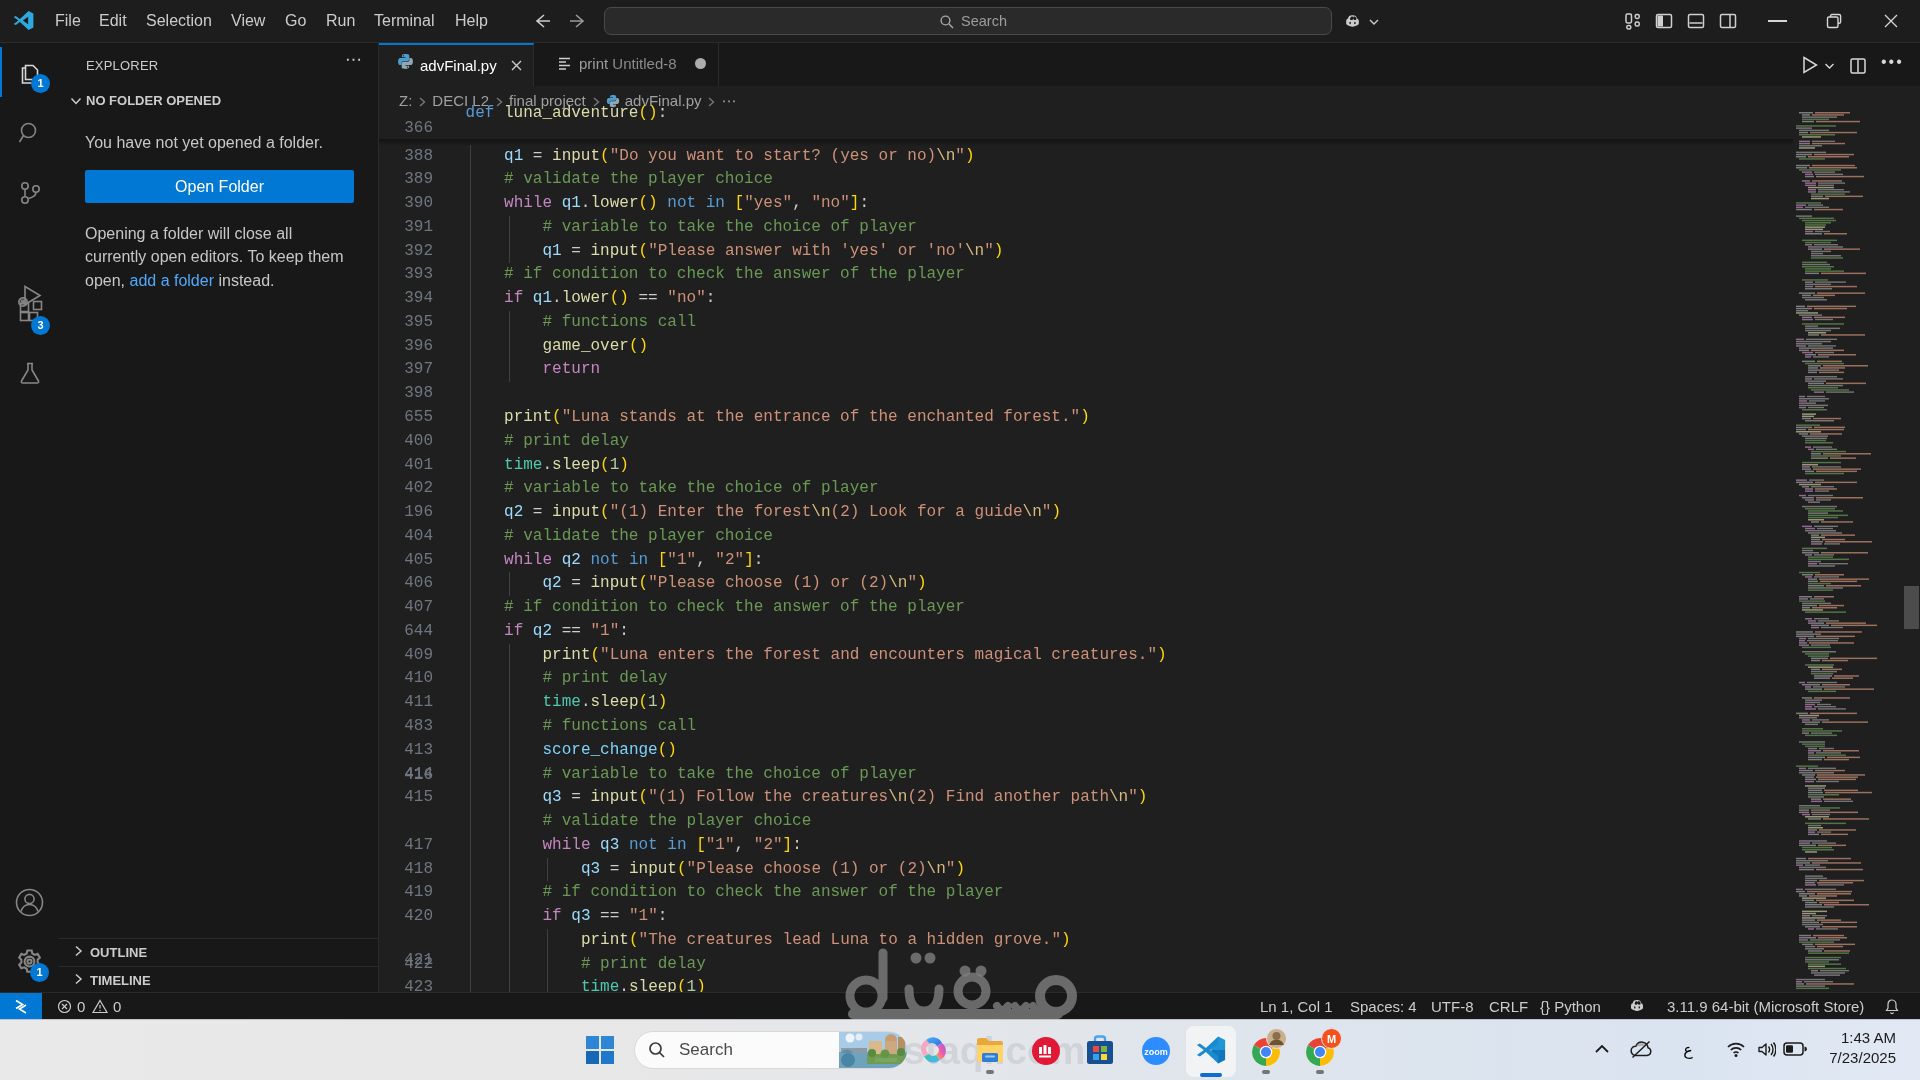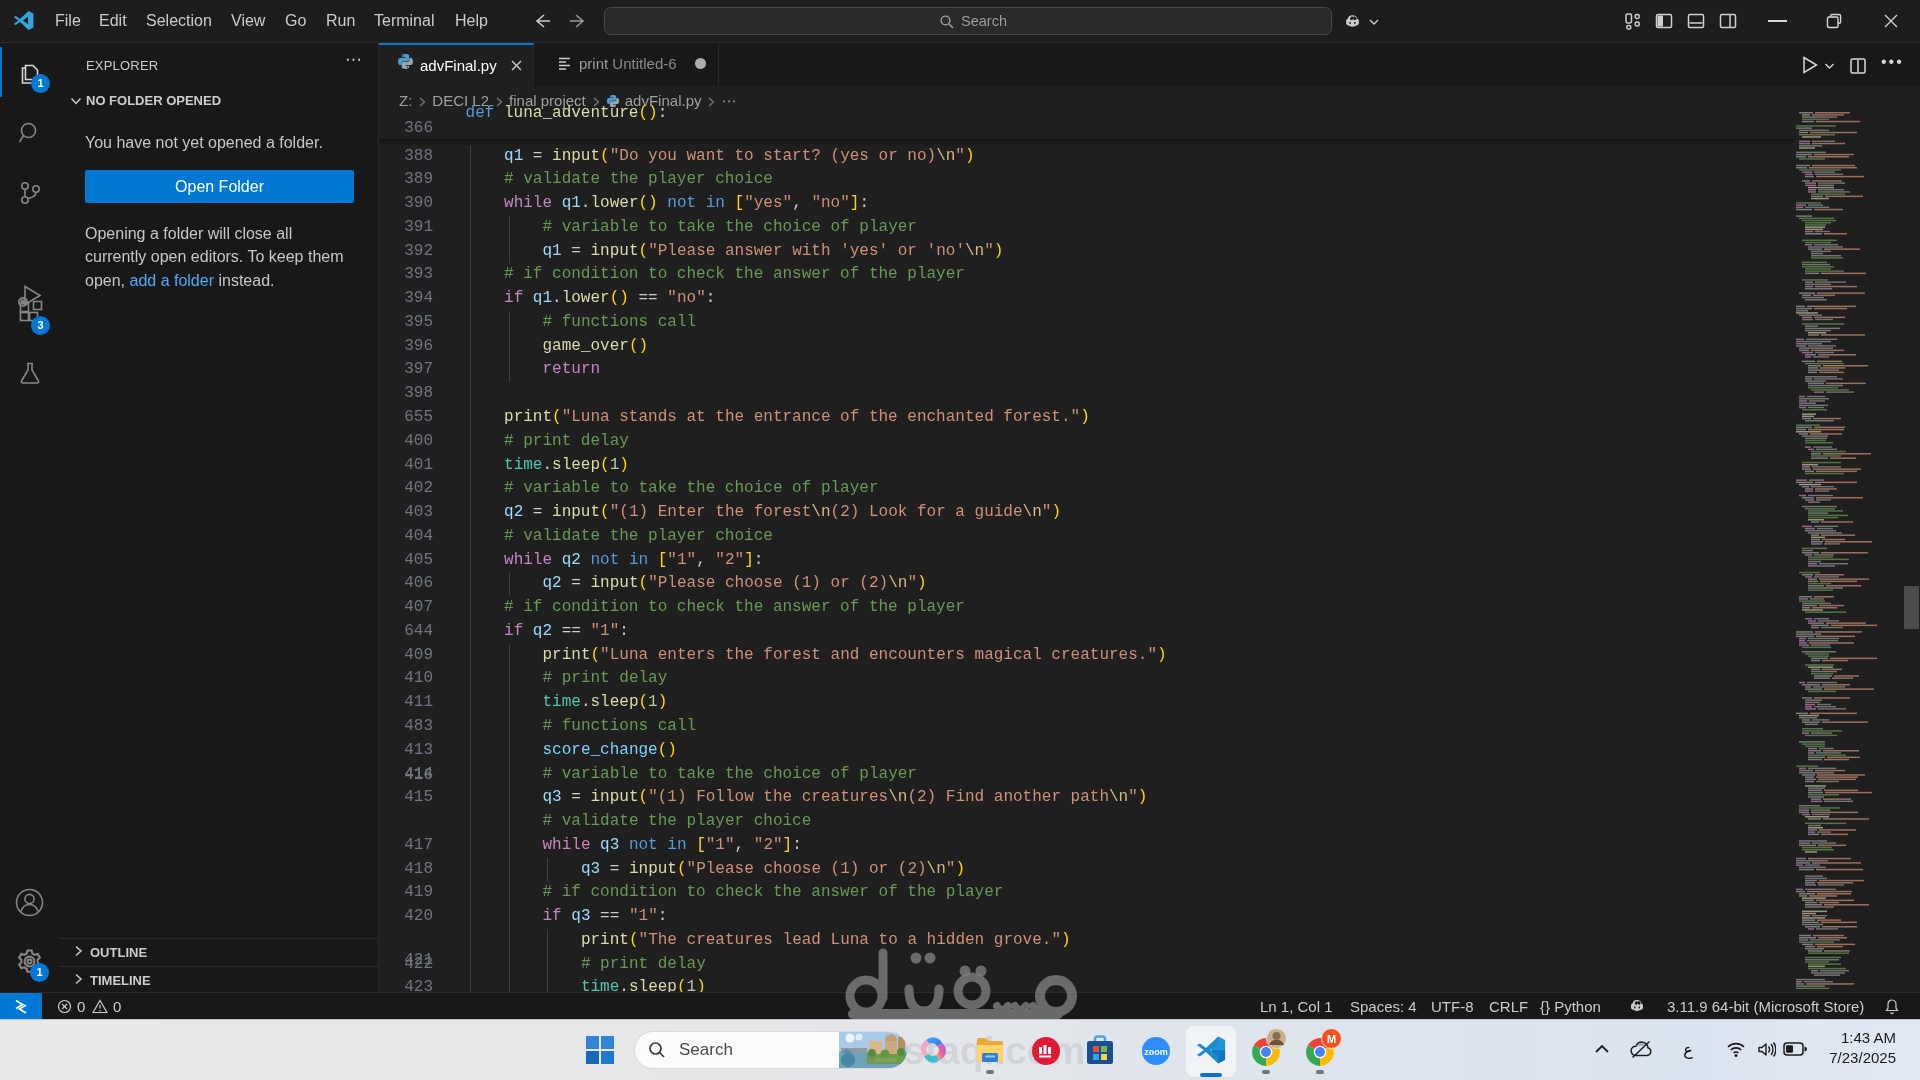--- a/index.html
+++ b/index.html
@@ -145,21 +145,21 @@
       </svg>
       <div class="abs" style="left:41px;top:0;height:41px;line-height:41px;color:#ffffff;font-size:15px">advFinal.py</div>
       <svg class="abs" style="left:131px;top:14px" width="13" height="13" viewBox="0 0 13 13">
         <path d="M2 2 L11 11 M11 2 L2 11" stroke="#cccccc" stroke-width="1.4"></path>
       </svg>
     </div>
     <div class="abs" style="left:156px;top:0;width:184px;height:43px;background:#181818;border-right:1px solid #2b2b2b">
       <svg class="abs" style="left:22px;top:13px" width="15" height="15" viewBox="0 0 15 15">
         <path d="M2 2.5 H13 M2 6 H9 M2 9.5 H13 M2 13 H9" stroke="#c8ced3" stroke-width="1.7"></path>
       </svg>
-      <div class="abs" style="left:44px;top:0;height:41px;line-height:41px;color:#9d9d9d;font-size:15px">print <span style="color:#8b8b8b">Untitled-6</span></div>
+      <div class="abs" style="left:44px;top:0;height:41px;line-height:41px;color:#9d9d9d;font-size:15px">print <span style="color:#8b8b8b">Untitled-8</span></div>
       <div class="abs" style="left:160px;top:15px;width:11px;height:11px;border-radius:50%;background:#acacac"></div>
     </div>
   </div>
 <svg class="abs" style="left:1801px;top:55px" width="18" height="20" viewBox="0 0 18 20">
     <path d="M3 2.5 L15.5 10 L3 17.5 Z" stroke="#d7d7d7" stroke-width="1.5" fill="none"></path>
   </svg>
 <svg class="abs" style="left:1823px;top:61px" width="13" height="10" viewBox="0 0 12 10">
     <path d="M2 3 L6 7 L10 3" stroke="#d7d7d7" stroke-width="1.4" fill="none"></path>
   </svg>
 <svg class="abs" style="left:1849px;top:57px" width="18" height="18" viewBox="0 0 18 18">
@@ -196,21 +196,21 @@
 <div class="ln" style="top:263.4px">393</div>
 <div class="ln" style="top:287.1px">394</div>
 <div class="ln" style="top:310.9px">395</div>
 <div class="ln" style="top:334.7px">396</div>
 <div class="ln" style="top:358.4px">397</div>
 <div class="ln" style="top:382.2px">398</div>
 <div class="ln" style="top:406.0px">655</div>
 <div class="ln" style="top:429.7px">400</div>
 <div class="ln" style="top:453.5px">401</div>
 <div class="ln" style="top:477.3px">402</div>
-<div class="ln" style="top:501.1px">403</div>
+<div class="ln" style="top:501.1px">196</div>
 <div class="ln" style="top:524.8px">404</div>
 <div class="ln" style="top:548.6px">405</div>
 <div class="ln" style="top:572.4px">406</div>
 <div class="ln" style="top:596.1px">407</div>
 <div class="ln" style="top:619.9px">644</div>
 <div class="ln" style="top:643.7px">409</div>
 <div class="ln" style="top:667.4px">410</div>
 <div class="ln" style="top:691.2px">411</div>
 <div class="ln" style="top:715.0px">483</div>
 <div class="ln" style="top:738.8px">413</div>

